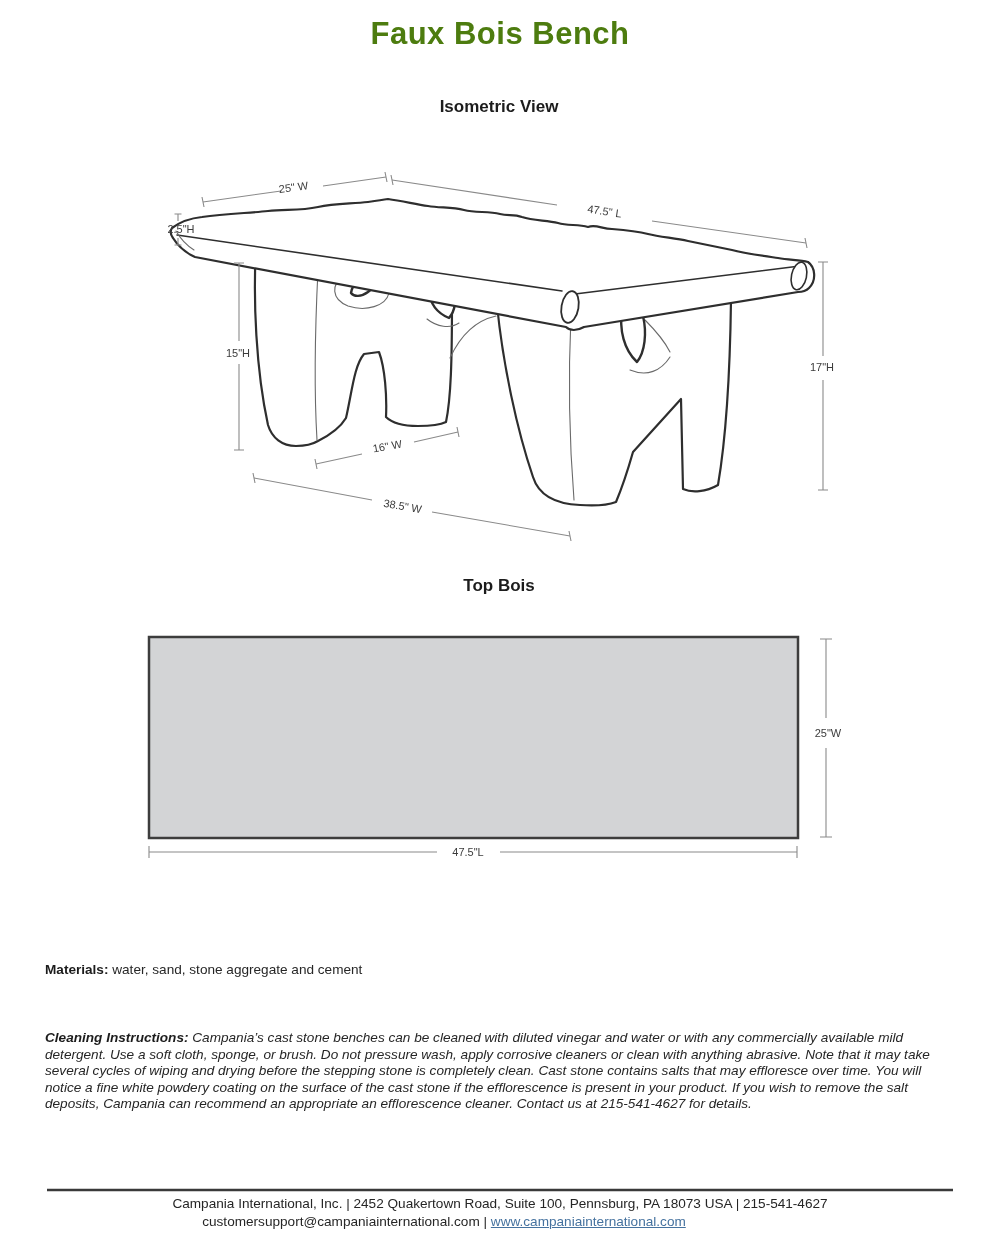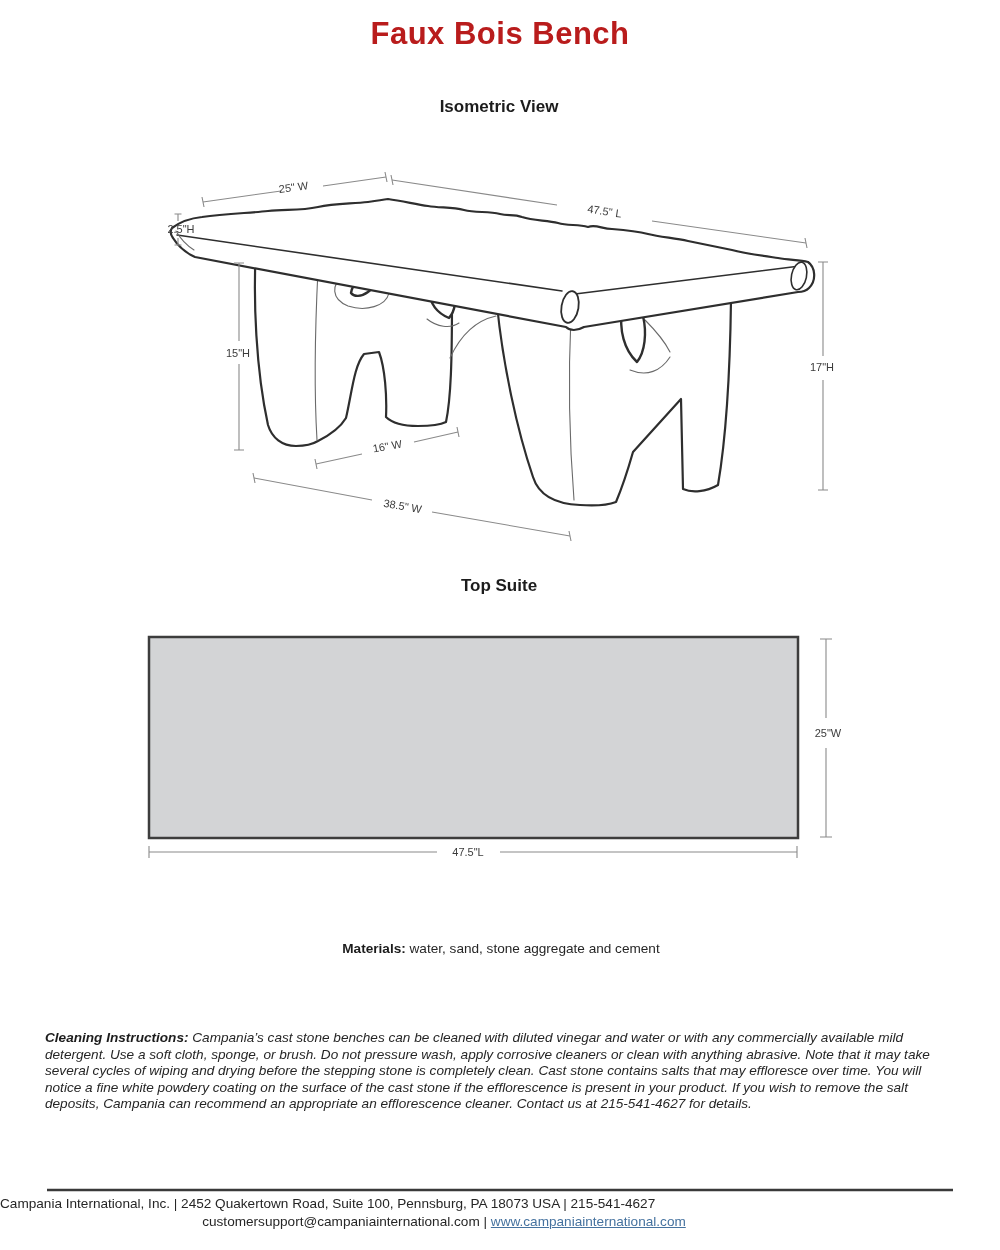--- a/index.html
+++ b/index.html
@@ -4,34 +4,34 @@
 <style>
   html,body{margin:0;padding:0;}
   body{
     width:1000px;height:1250px;position:relative;background:#ffffff;
     font-family:"Liberation Sans", sans-serif;color:#222;
     -webkit-font-smoothing:antialiased;
   }
   .abs{position:absolute;}
   #page-title{
     top:16px;left:0;width:1000px;text-align:center;
-    font-size:31px;font-weight:bold;letter-spacing:.5px;color:#b91c1c;
+    font-size:31px;font-weight:bold;letter-spacing:.5px;color:#4d7c0f;
   }
   .section-heading{
     left:0;width:998px;text-align:center;
     font-size:17px;font-weight:bold;color:#1c1c1c;
   }
   #iso-heading{top:97px;}
   #top-heading{top:576px;}
   #drawing-layer{top:0;left:0;width:1000px;height:1250px;}
   .para{left:45px;width:912px;font-size:13.6px;line-height:16.6px;color:#262626;}
-  #materials-block{top:941px;text-align:center;}
+  #materials-block{top:962px;}
   #cleaning-block{top:1030px;font-style:italic;}
   .lead{font-weight:bold;color:#1c1c1c;}
-  #footer-line1{top:1196px;left:0;width:1000px;text-align:left;font-size:13.6px;color:#262626;}
+  #footer-line1{top:1196px;left:0;width:1000px;text-align:center;font-size:13.6px;color:#262626;}
   #footer-line2{top:1214px;left:0;width:888px;text-align:center;font-size:13.6px;color:#262626;}
   a.site-link{color:#45729f;text-decoration:underline;}
   svg text{font-family:"Liberation Sans",sans-serif;font-size:11px;fill:#3c3c3c;}
 </style>
 </head>
 <body>
 
 <svg id="drawing-layer" class="abs" viewBox="0 0 1000 1250">
 
   <g fill="#ffffff" stroke="#2e2e2e" stroke-width="2.2" stroke-linejoin="round" stroke-linecap="round">
@@ -158,21 +158,21 @@
     <text x="468" y="856" text-anchor="middle">47.5"L</text>
   </g>
 
   <line x1="47" y1="1190" x2="953" y2="1190" stroke="#3a3a3a" stroke-width="2.4"></line>
 </svg>
 
 <div id="page-title" class="abs">Faux Bois Bench</div>
 
 <div id="iso-heading" class="abs section-heading">Isometric View</div>
 
-<div id="top-heading" class="abs section-heading">Top Suite</div>
+<div id="top-heading" class="abs section-heading">Top Bois</div>
 
 <div id="materials-block" class="abs para">
   <span class="lead">Materials:</span><span> water, sand, stone aggregate and cement</span>
 </div>
 
 <div id="cleaning-block" class="abs para">
   <span class="lead">Cleaning Instructions:</span><span> Campania’s cast stone benches can be cleaned with diluted vinegar and water or with any commercially available mild detergent. Use a soft cloth, sponge, or brush. Do not pressure wash, apply corrosive cleaners or clean with anything abrasive. Note that it may take several cycles of wiping and drying before the stepping stone is completely clean. Cast stone contains salts that may effloresce over time. You will notice a fine white powdery coating on the surface of the cast stone if the efflorescence is present in your product. If you wish to remove the salt deposits, Campania can recommend an appropriate an efflorescence cleaner. Contact us at 215-541-4627 for details.</span>
 </div>
 
 <div id="footer-line1" class="abs">Campania International, Inc. | 2452 Quakertown Road, Suite 100, Pennsburg, PA 18073 USA | 215-541-4627</div>

